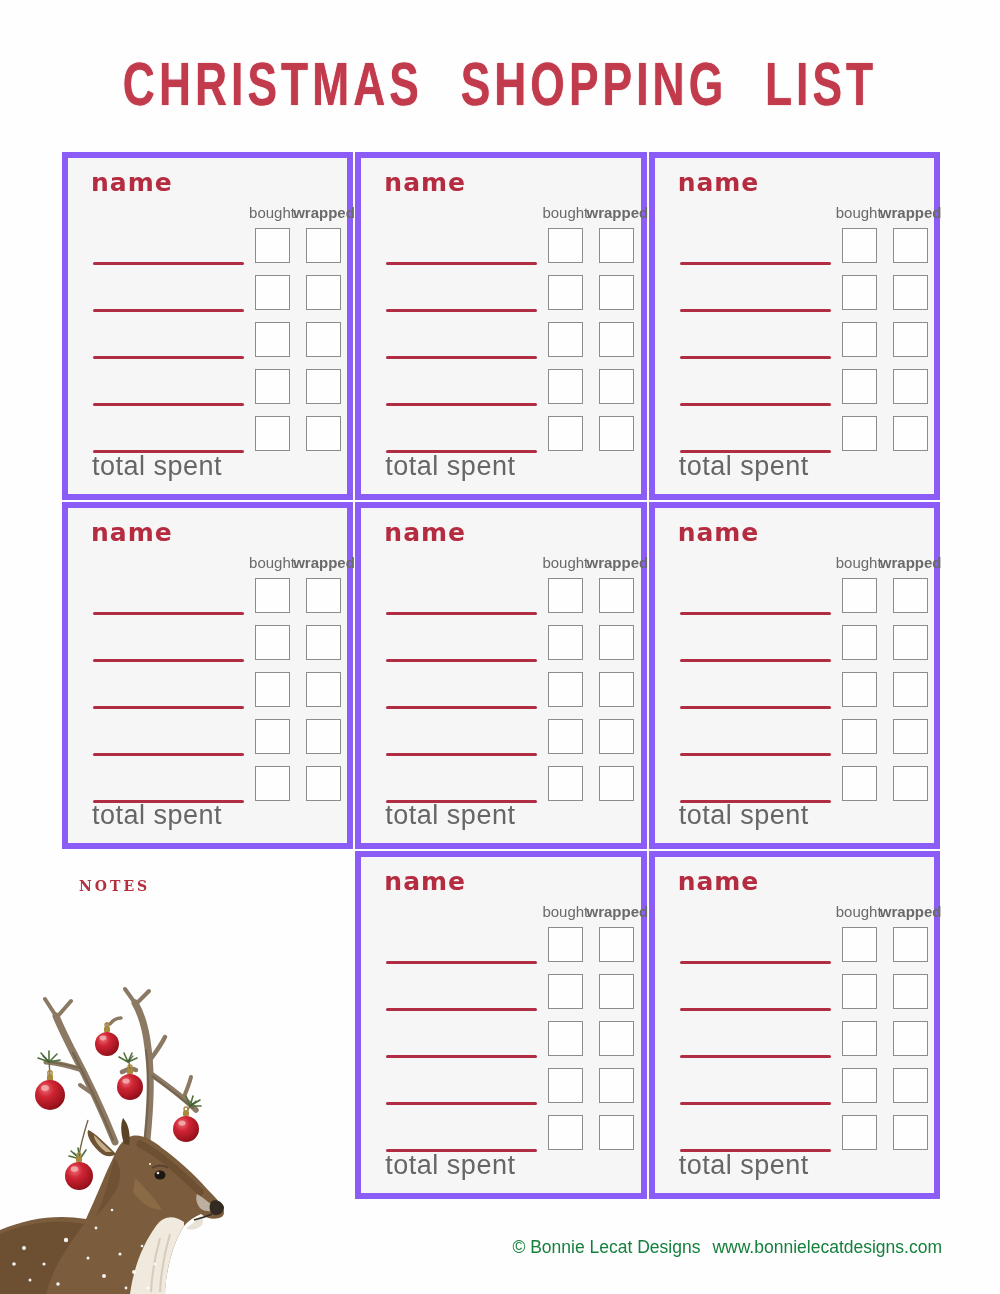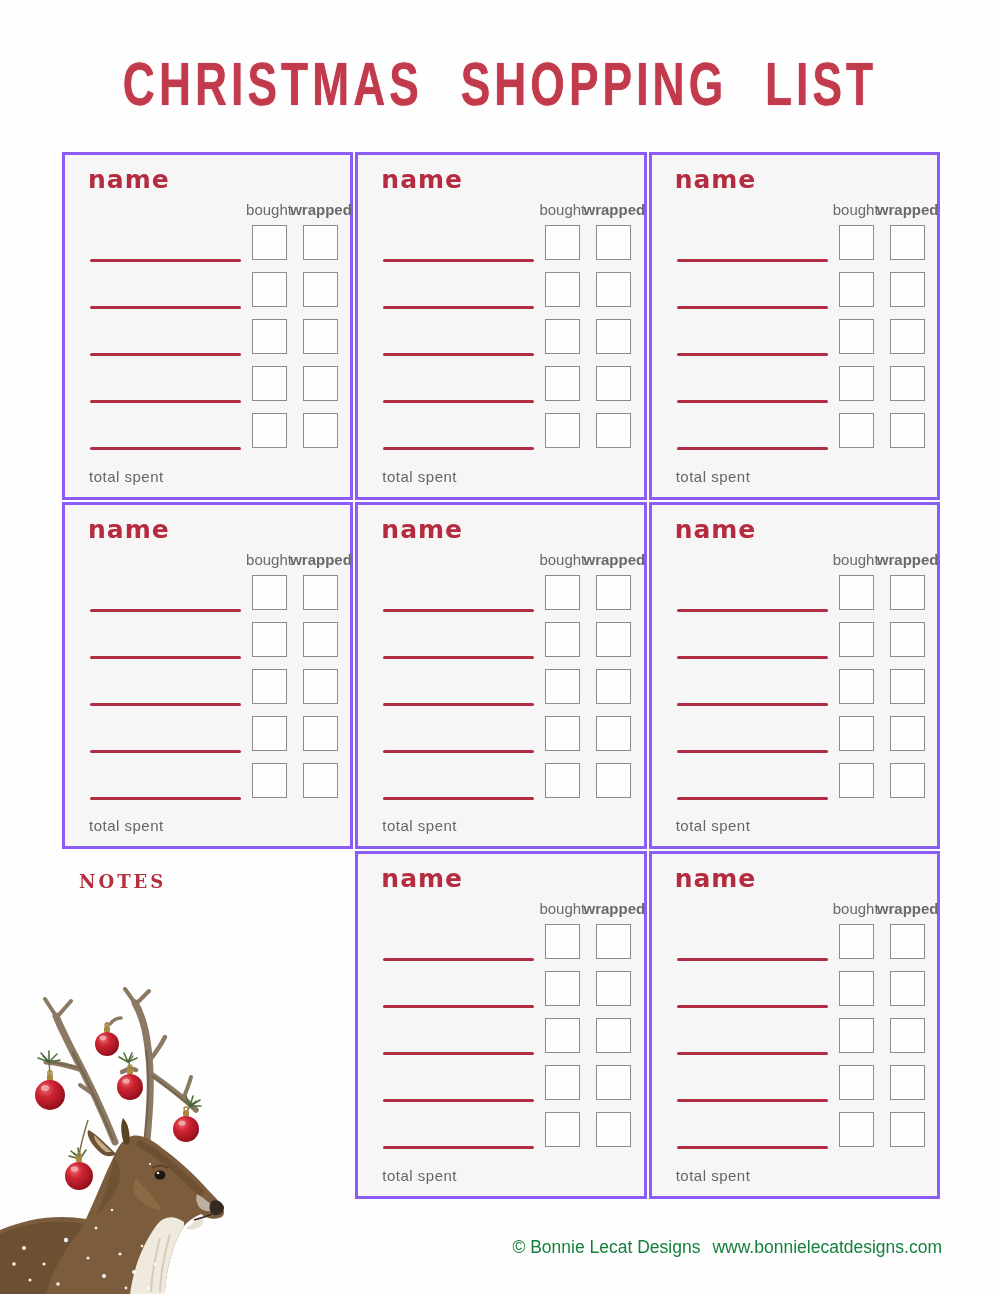--- a/index.html
+++ b/index.html
@@ -17,21 +17,21 @@
     transform:scale(0.82, 1.14); transform-origin:center top;
     text-shadow: 0 0 1px #c23b4c;
   }
 
   
   .grid {
     position:absolute; left:62px; top:152px; width:878px; height:1047px;
     display:grid; grid-template-columns:repeat(3,1fr); grid-template-rows:repeat(3,1fr);
     gap:2px;
   }
-  .card { position:relative; background:#f6f6f7; border:3px solid #8b5cf6; }
+  .card { position:relative; background:#f6f6f7; border:6px solid #8b5cf6; }
   .card-name {
     position:absolute; left:23px; top:10px;
     font-family:"DejaVu Sans", sans-serif; font-weight:bold;
     font-size:25px; color:#b52c40; letter-spacing:1px;
   }
   .headers { position:absolute; top:46px; left:0; right:16px; height:20px;padding-left:29px; }
   .hdr { position:absolute; font-size:15px; color:#6a6a6a; width:64px; text-align:center; }
   .hdr-bought  { left:172px; }
   .hdr-wrapped { left:224px;font-weight:bold; }
   .rows { position:absolute; top:70px; left:0; right:0; }
@@ -40,28 +40,28 @@
     position:absolute; left:25px; top:34px; width:151px; height:3px;
     background:#b02d44; border-radius:2px;
   }
   .box {
     position:absolute; top:0; width:33px; height:33px;
     background:#fefefe; border:1px solid #8c8c8c;
   }
   .b1 { left:187px; } .b2 { left:238px; }
   .card-total {
     position:absolute; left:24px; bottom:12px;
-    font-size:15px; color:#666666; letter-spacing:0.5px;margin-top:24px;
+    font-size:27px; color:#666666; letter-spacing:0.5px;margin-top:24px;
   }
 
   
   .notes { position:relative; background:transparent; }
   .notes-label {
-    position:absolute; left:17px; top:20px;
-    font-family:"DejaVu Serif", serif; font-size:18px; font-weight:bold;
+    position:absolute; left:17px; top:27px;
+    font-family:"DejaVu Serif", serif; font-size:14px; font-weight:bold;
     color:#b5303e; letter-spacing:3px;
   }
 
   
   .footer { position:absolute; top:1237px; right:58px; font-size:17.5px; color:#15803d; }
   .footer .site { margin-left:12px; }
 
   
   .deer { position:absolute; left:0px; top:958px; width:272px; height:336px; }
 </style>

